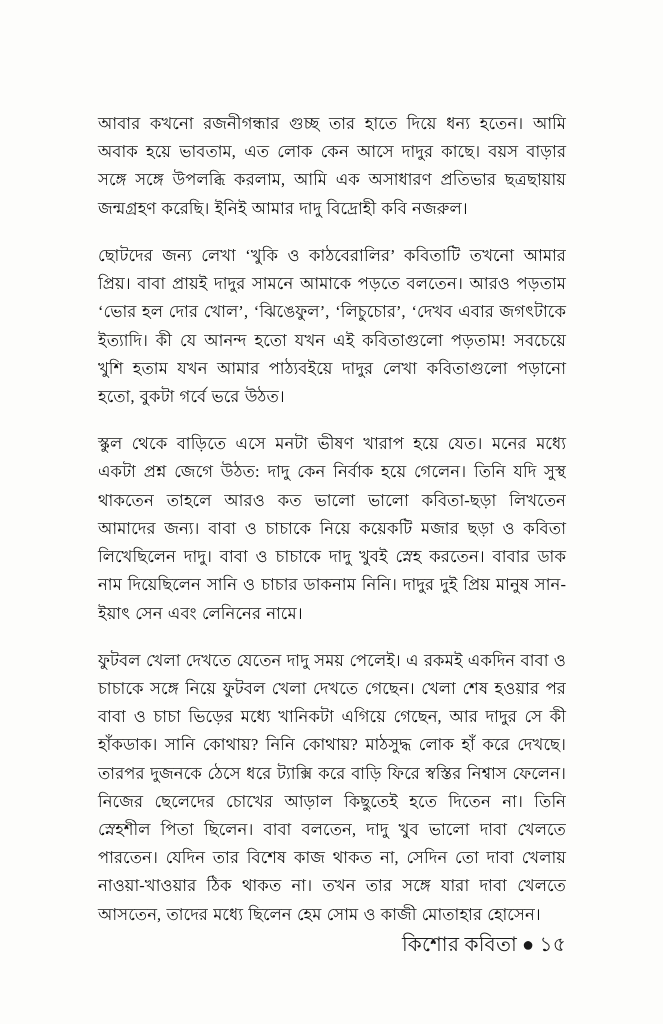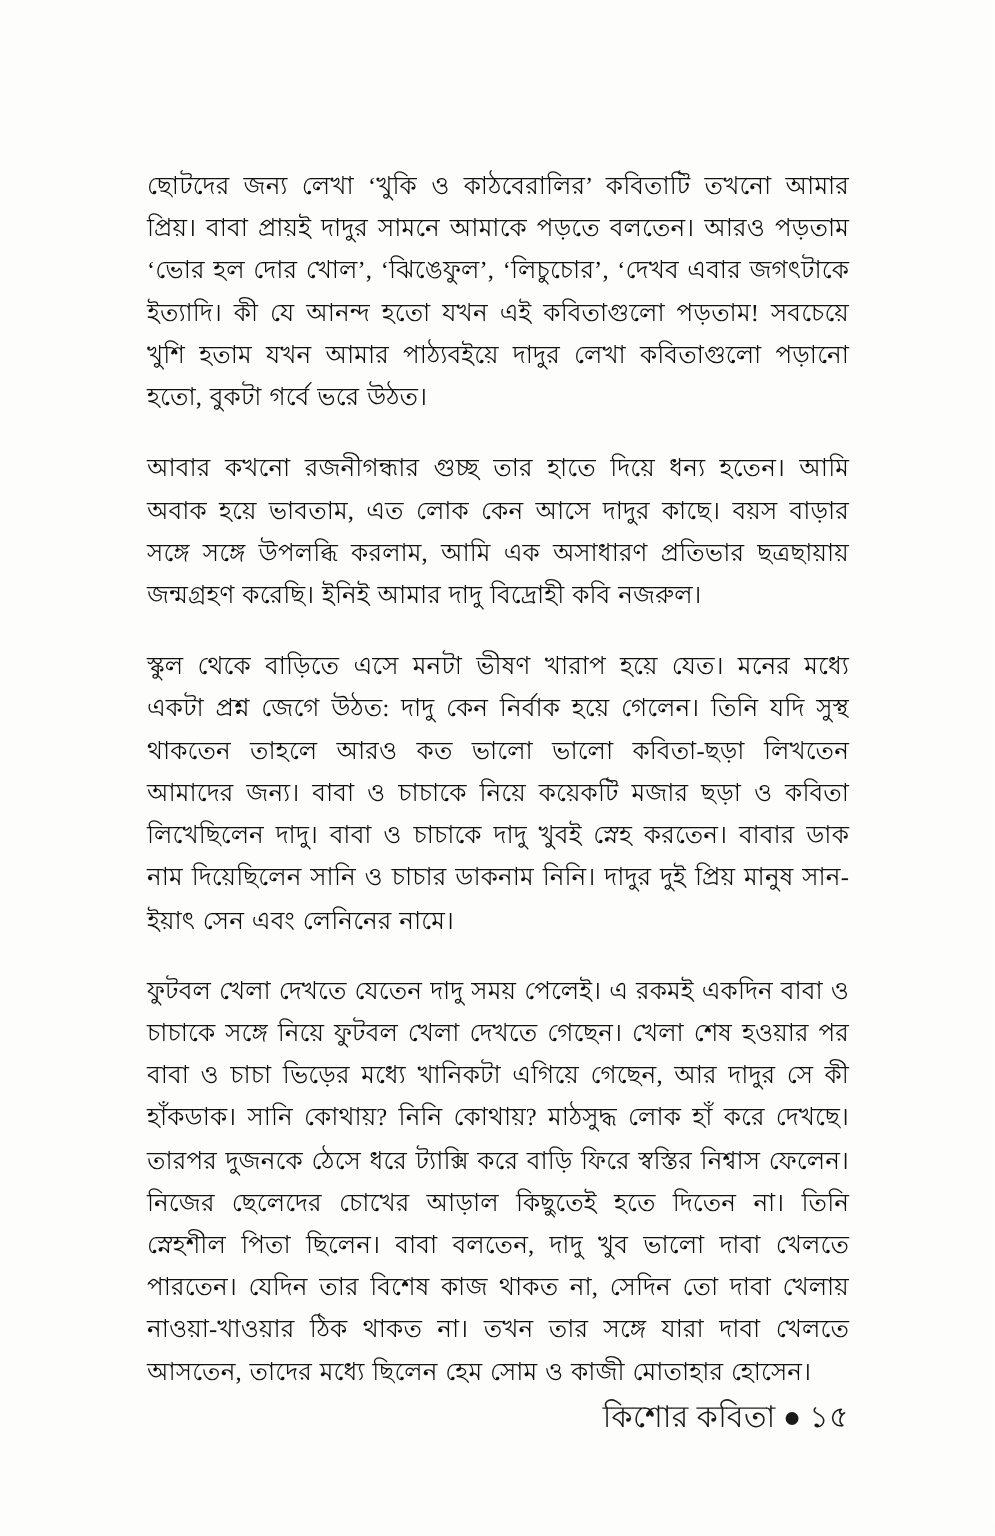--- a/index.html
+++ b/index.html
@@ -58,22 +58,22 @@
   .footer .pageno {
     display: inline-block;
   }
 </style>
 </head>
 <body>
 
 <div class="page">
 
   <div class="content">
+    <p class="para">আবার কখনো রজনীগন্ধার গুচ্ছ তার হাতে দিয়ে ধন্য হতেন। আমি অবাক হয়ে ভাবতাম, এত লোক কেন আসে দাদুর কাছে। বয়স বাড়ার সঙ্গে সঙ্গে উপলব্ধি করলাম, আমি এক অসাধারণ প্রতিভার ছত্রছায়ায় জন্মগ্রহণ করেছি। ইনিই আমার দাদু বিদ্রোহী কবি নজরুল।</p>
     <p class="para">ছোটদের জন্য লেখা ‘খুকি ও কাঠবেরালির’ কবিতাটি তখনো আমার প্রিয়। বাবা প্রায়ই দাদুর সামনে আমাকে পড়তে বলতেন। আরও পড়তাম ‘ভোর হল দোর খোল’, ‘ঝিঙেফুল’, ‘লিচুচোর’, ‘দেখব এবার জগৎটাকে ইত্যাদি। কী যে আনন্দ হতো যখন এই কবিতাগুলো পড়তাম! সবচেয়ে খুশি হতাম যখন আমার পাঠ্যবইয়ে দাদুর লেখা কবিতাগুলো পড়ানো হতো, বুকটা গর্বে ভরে উঠত।</p>
-    <p class="para">আবার কখনো রজনীগন্ধার গুচ্ছ তার হাতে দিয়ে ধন্য হতেন। আমি অবাক হয়ে ভাবতাম, এত লোক কেন আসে দাদুর কাছে। বয়স বাড়ার সঙ্গে সঙ্গে উপলব্ধি করলাম, আমি এক অসাধারণ প্রতিভার ছত্রছায়ায় জন্মগ্রহণ করেছি। ইনিই আমার দাদু বিদ্রোহী কবি নজরুল।</p>
     <p class="para">স্কুল থেকে বাড়িতে এসে মনটা ভীষণ খারাপ হয়ে যেত। মনের মধ্যে একটা প্রশ্ন জেগে উঠত: দাদু কেন নির্বাক হয়ে গেলেন। তিনি যদি সুস্থ থাকতেন তাহলে আরও কত ভালো ভালো কবিতা-ছড়া লিখতেন আমাদের জন্য। বাবা ও চাচাকে নিয়ে কয়েকটি মজার ছড়া ও কবিতা লিখেছিলেন দাদু। বাবা ও চাচাকে দাদু খুবই স্নেহ করতেন। বাবার ডাক নাম দিয়েছিলেন সানি ও চাচার ডাকনাম নিনি। দাদুর দুই প্রিয় মানুষ সান-ইয়াৎ সেন এবং লেনিনের নামে।</p>
     <p class="para">ফুটবল খেলা দেখতে যেতেন দাদু সময় পেলেই। এ রকমই একদিন বাবা ও চাচাকে সঙ্গে নিয়ে ফুটবল খেলা দেখতে গেছেন। খেলা শেষ হওয়ার পর বাবা ও চাচা ভিড়ের মধ্যে খানিকটা এগিয়ে গেছেন, আর দাদুর সে কী হাঁকডাক। সানি কোথায়? নিনি কোথায়? মাঠসুদ্ধ লোক হাঁ করে দেখছে। তারপর দুজনকে ঠেসে ধরে ট্যাক্সি করে বাড়ি ফিরে স্বস্তির নিশ্বাস ফেলেন। নিজের ছেলেদের চোখের আড়াল কিছুতেই হতে দিতেন না। তিনি স্নেহশীল পিতা ছিলেন। বাবা বলতেন, দাদু খুব ভালো দাবা খেলতে পারতেন। যেদিন তার বিশেষ কাজ থাকত না, সেদিন তো দাবা খেলায় নাওয়া-খাওয়ার ঠিক থাকত না। তখন তার সঙ্গে যারা দাবা খেলতে আসতেন, তাদের মধ্যে ছিলেন হেম সোম ও কাজী মোতাহার হোসেন।</p>
   </div>
 
   <div class="footer">
     <span>কিশোর কবিতা</span><span class="dot">●</span><span class="pageno">১৫</span>
   </div>
 
 </div>
 

